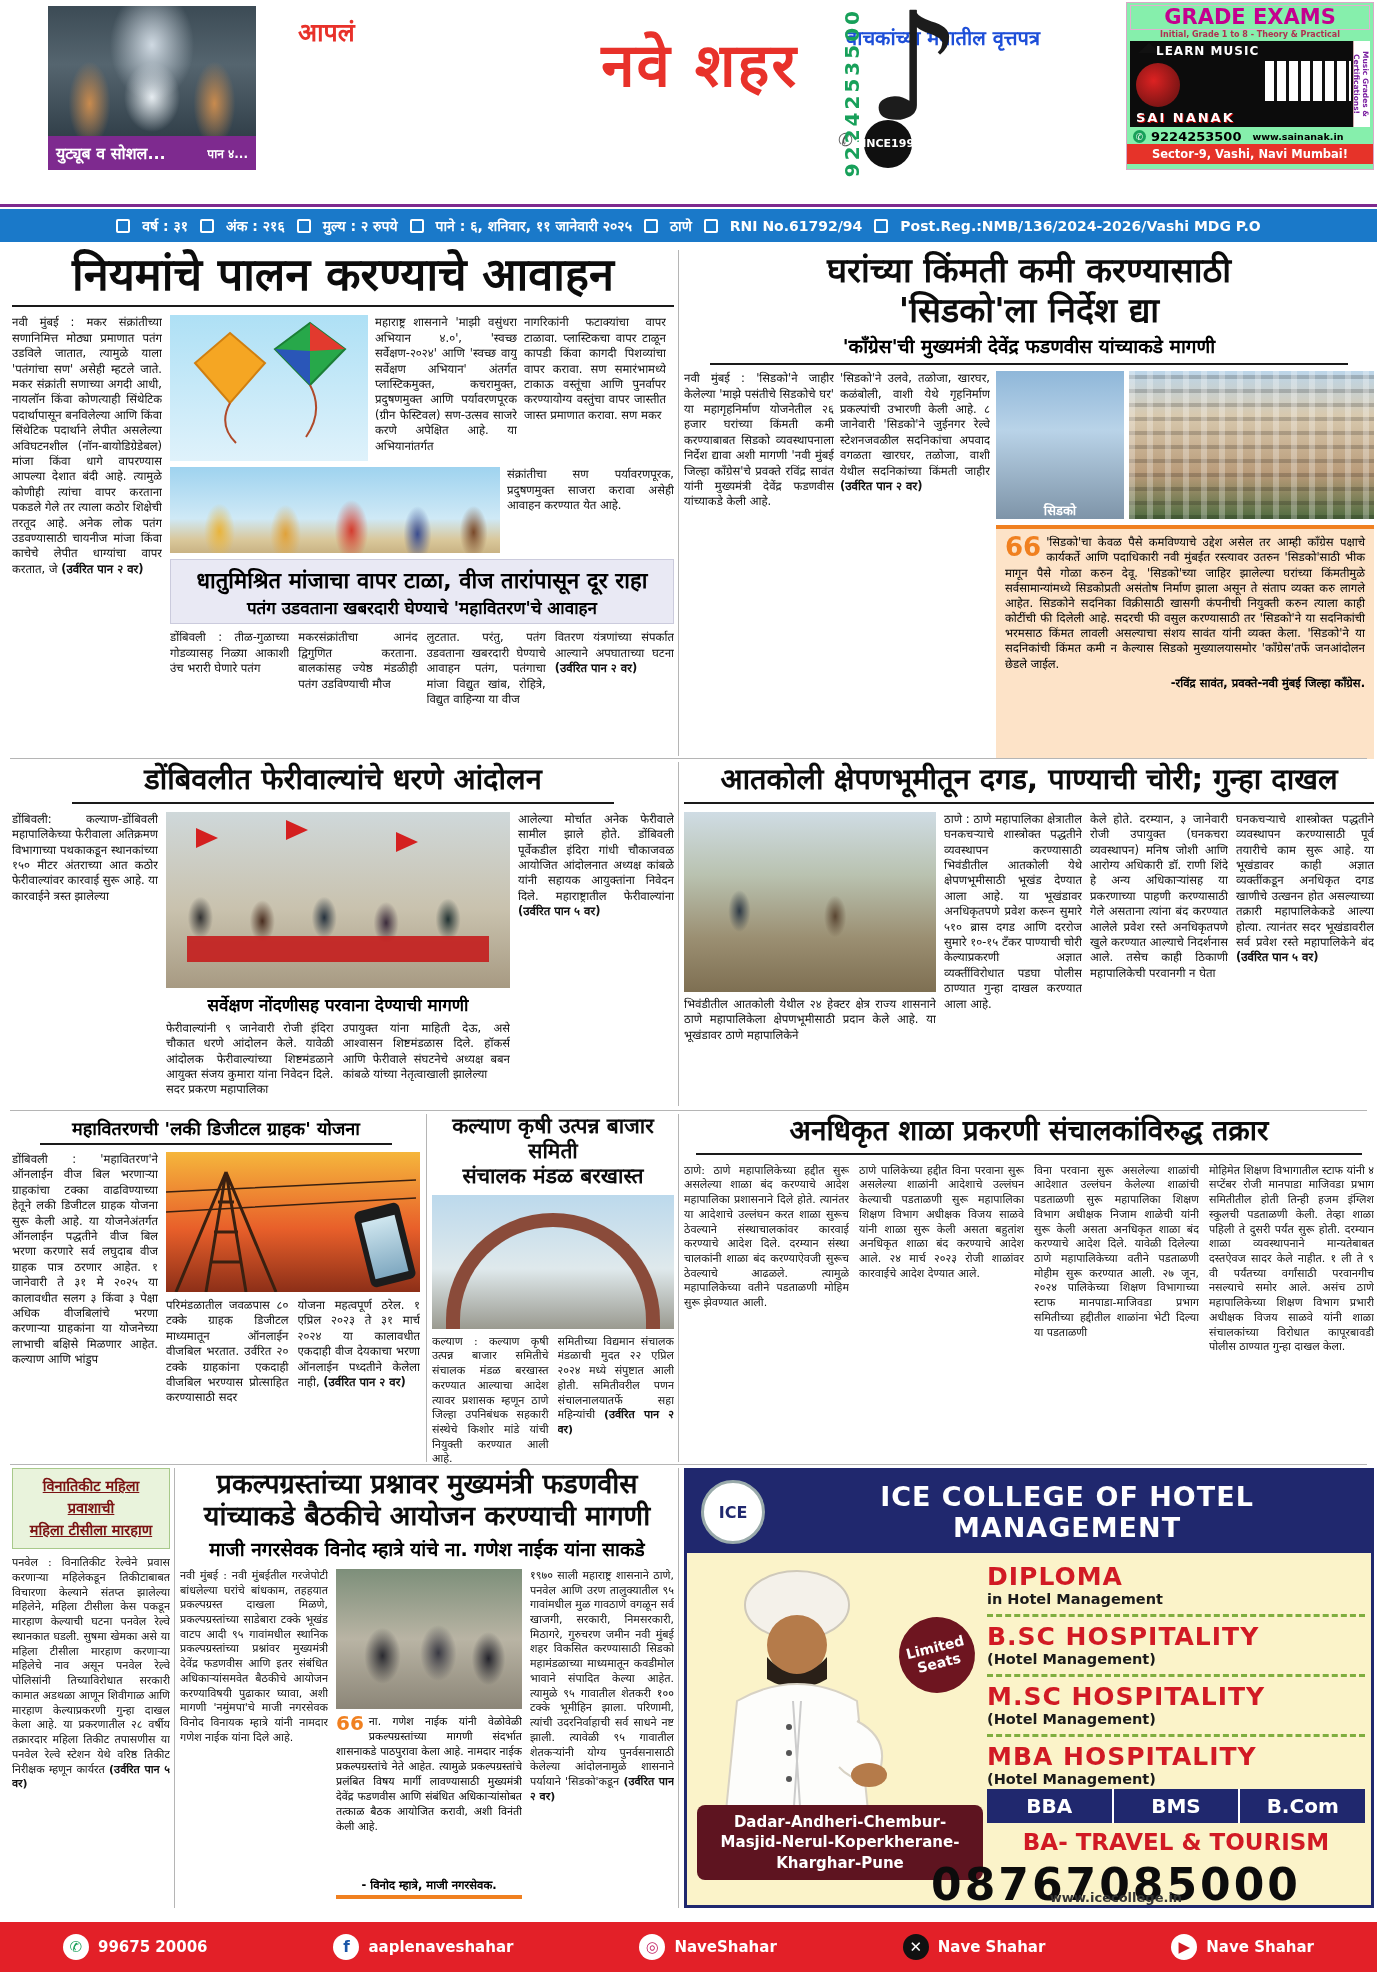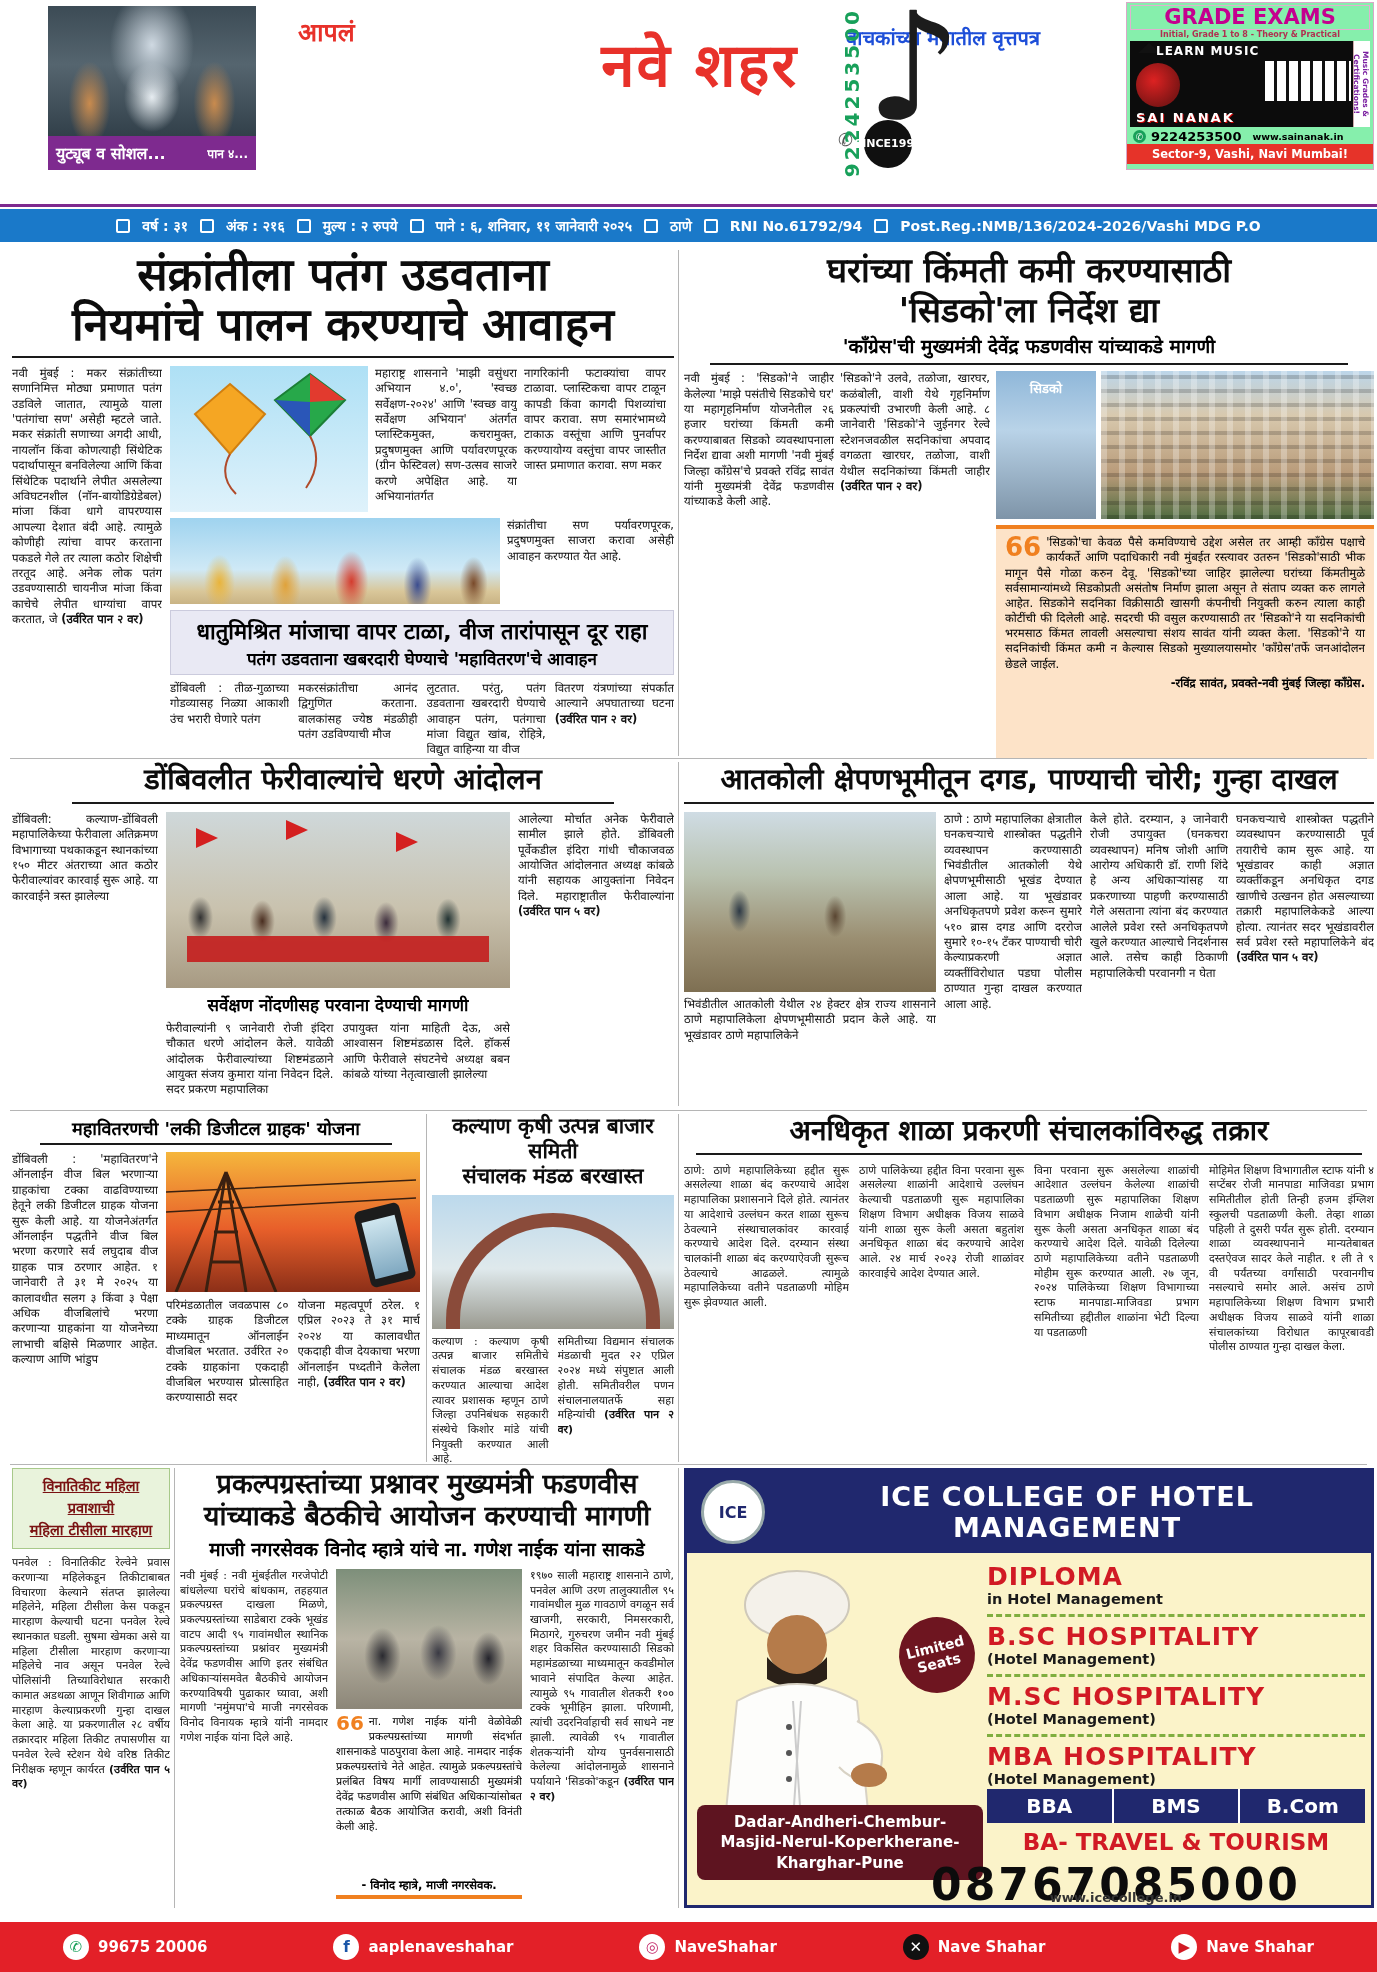--- a/index.html
+++ b/index.html
@@ -77,21 +77,21 @@
   .k-r4{display:flex;gap:9px;flex:1;}
   .k-bc{flex:1;}
 
   
   .a-cidco{left:684px;top:250px;width:690px;height:506px;}
   .c-sub{font-size:19px;font-weight:800;text-align:center;margin:3px 26px 0 26px;border-bottom:2px solid #1a1a1a;padding-bottom:4px;}
   .c-body{display:flex;gap:6px;margin-top:6px;height:388px;}
   .c-c1{width:150px;} .c-c2{width:150px;}
   .c-right{flex:1;display:flex;flex-direction:column;gap:6px;}
   .c-photos{display:flex;gap:5px;height:148px;}
-  .ph-cidco{width:100px;background:linear-gradient(180deg,#8fb7d9 0%,#b9d3e8 40%,#7e94a8 100%);color:#fff;font-weight:800;font-size:13px;display:flex;align-items:flex-start;justify-content:center;padding-top:8px;}
+  .ph-cidco{width:128px;background:linear-gradient(180deg,#8fb7d9 0%,#b9d3e8 40%,#7e94a8 100%);color:#fff;font-weight:800;font-size:13px;display:flex;align-items:flex-end;justify-content:center;padding-top:8px;}
   .ph-bldg{flex:1;background:
      repeating-linear-gradient(90deg,rgba(255,255,255,.28) 0 6px,rgba(0,0,0,0) 6px 18px),
      repeating-linear-gradient(0deg,rgba(0,0,0,.18) 0 4px,rgba(0,0,0,0) 4px 14px),
      linear-gradient(180deg,#bcd6ea 0%,#d8c9ae 30%,#b89a78 70%,#4e6b3f 100%);}
   .c-quote{flex:1;background:#fde3c8;border-top:4px solid #f08020;padding:6px 9px;font-size:11.5px;line-height:1.32;text-align:justify;overflow:hidden;}
   .qmark{color:#f08020;font-size:26px;font-weight:800;float:left;line-height:.8;margin:2px 5px 0 0;}
   .c-attr{text-align:right;font-weight:800;margin-top:4px;font-size:11.5px;}
 
   
   .a-domb{left:12px;top:762px;width:662px;height:344px;}
@@ -251,21 +251,20 @@
     <span class="sq"></span>
     <span>ठाणे</span>
     <span class="sq"></span>
     <span>RNI No.61792/94</span>
     <span class="sq"></span>
     <span>Post.Reg.:NMB/136/2024-2026/Vashi MDG P.O</span>
   </div>
 
   <div class="abs a-kite">
     <div class="h-xl under">
-      <div>संक्रांतीला पतंग उडवताना</div>
       <div>नियमांचे पालन करण्याचे आवाहन</div>
     </div>
     <div class="k-body">
       <div class="k-c1 col">
         <span>नवी मुंबई : मकर संक्रांतीच्या सणानिमित्त मोठ्या प्रमाणात पतंग उडविले जातात, त्यामुळे याला 'पतंगांचा सण' असेही म्हटले जाते. मकर संक्रांती सणाच्या अगदी आधी, नायलॉन किंवा कोणत्याही सिंथेटिक पदार्थापासून बनविलेल्या आणि किंवा सिंथेटिक पदार्थाने लेपीत असलेल्या अविघटनशील (नॉन-बायोडिग्रेडेबल) मांजा किंवा धागे वापरण्यास आपल्या देशात बंदी आहे. त्यामुळे कोणीही त्यांचा वापर करताना पकडले गेले तर त्याला कठोर शिक्षेची तरतूद आहे. अनेक लोक पतंग उडवण्यासाठी चायनीज मांजा किंवा काचेचे लेपीत धाग्यांचा वापर करतात, जे </span>
         <span class="cont">(उर्वरित पान २ वर)</span>
       </div>
       <div class="k-right">
         <div class="k-r1">
           <div class="kite-art">

